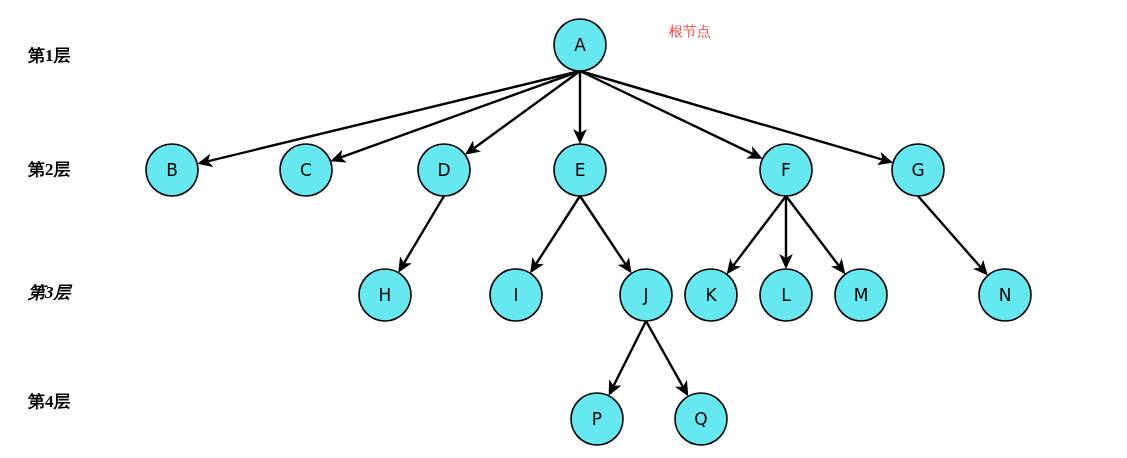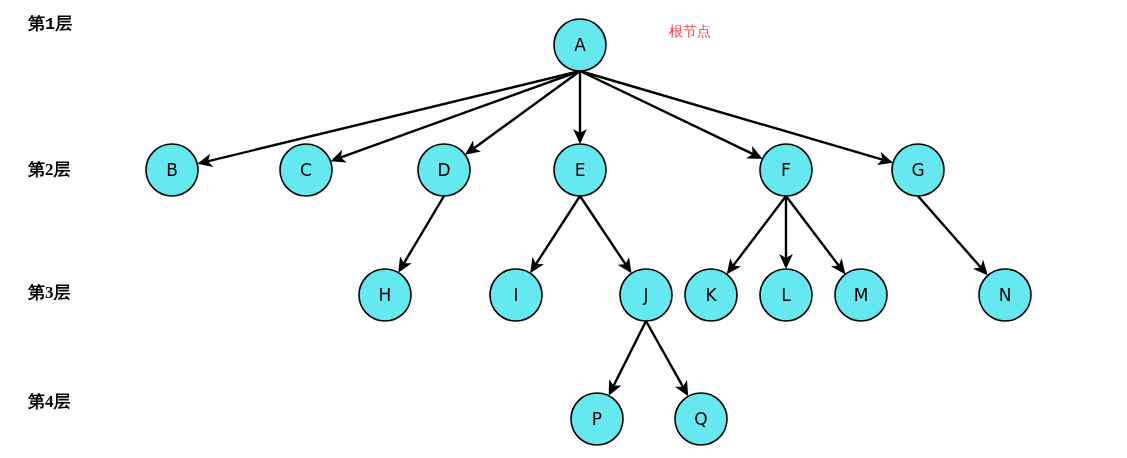--- a/index.html
+++ b/index.html
@@ -17,23 +17,23 @@
   }
   .level-label {
     position: absolute;
     left: 28px;
     font-size: 17px;
     font-weight: 600;
     color: #000000;
     font-family: "Liberation Serif", "DejaVu Serif", serif;
     white-space: nowrap;
   }
-  .lv1 { top: 12px; font-family: Liberation Mono, monospace; }
+  .lv1 { top: 44px; }
   .lv2 { top: 158px; text-align: center; }
-  .lv3 { top: 281px; }
+  .lv3 { top: 281px; font-style: italic; }
   .lv4 { top: 390px; }
   .root-annotation {
     position: absolute;
     left: 646px;
     top: 23px;
     font-size: 14px;
     color: #FF4040;
     font-family: "Liberation Serif", "DejaVu Serif", serif;
     white-space: nowrap;
     margin-left: 23px;

